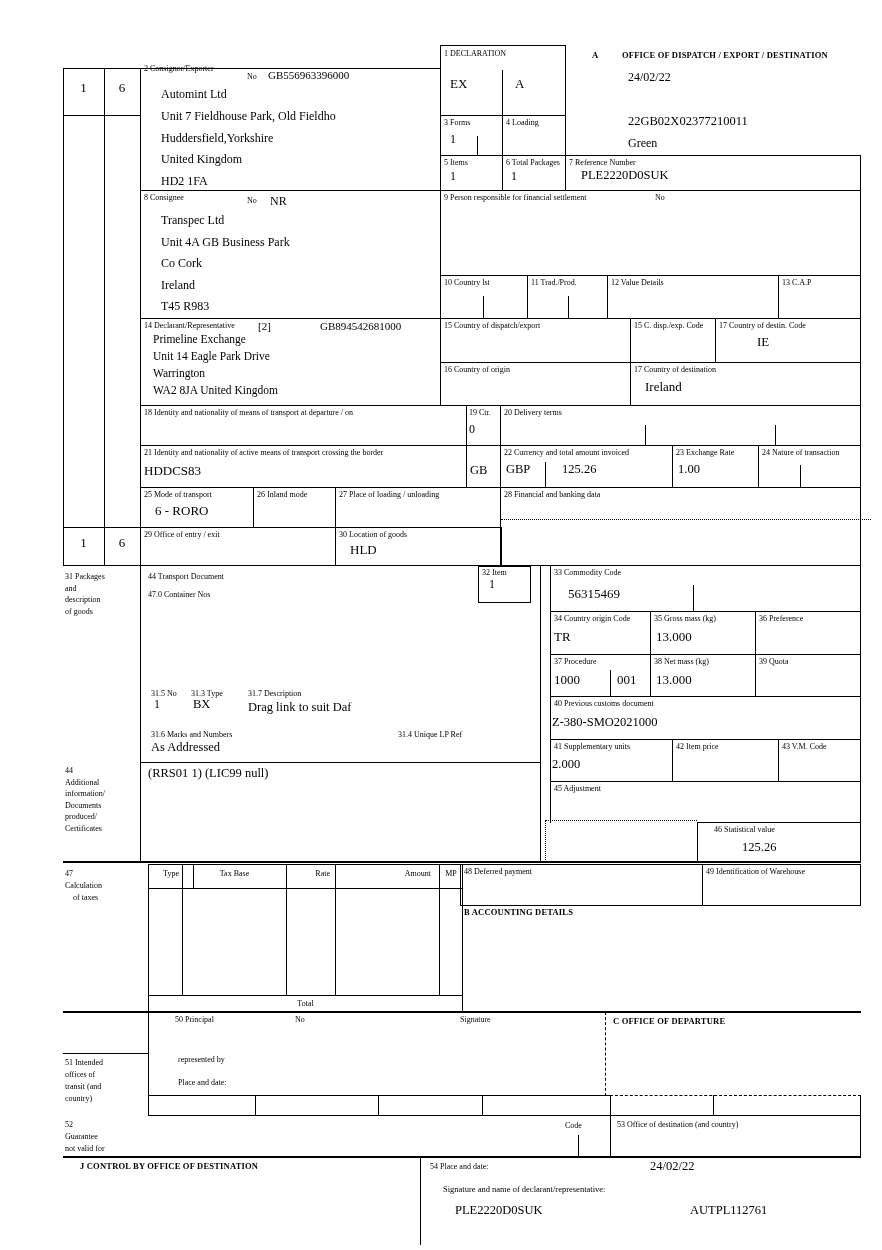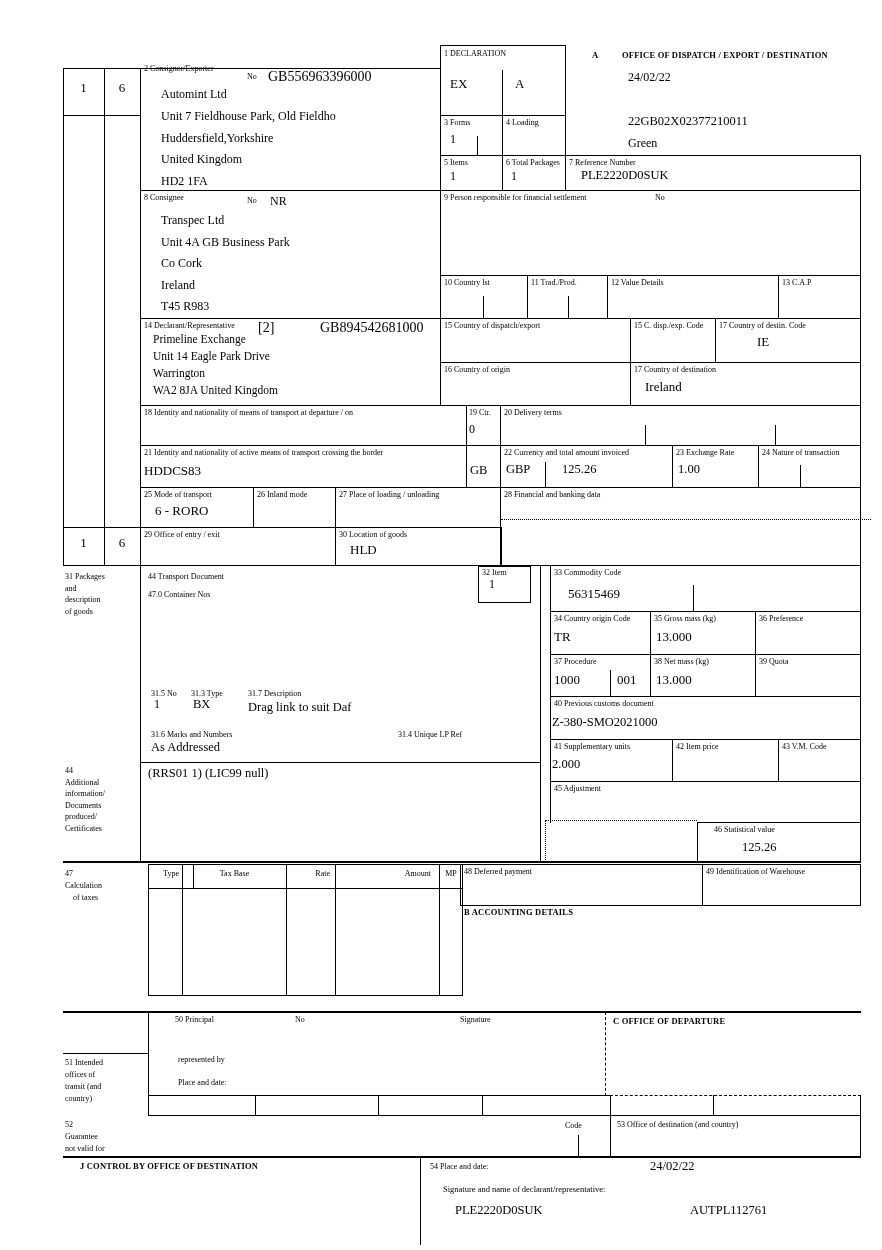--- a/index.html
+++ b/index.html
@@ -6,21 +6,21 @@
   body { background:#ffffff; }
   #form {
     position:relative; width:882px; height:1250px; background:#fff;
     font-family:"Liberation Serif","DejaVu Serif",serif; color:#000;
   }
   .b   { position:absolute; border:1px solid #000; }
   .ln  { position:absolute; background:#000; }
   .lbl { position:absolute; font-size:8px; line-height:1.15; white-space:nowrap; }
   .sec { position:absolute; font-size:8.5px; font-weight:700; white-space:nowrap; letter-spacing:.2px; }
   .val { position:absolute; font-size:12.5px; white-space:nowrap; }
-  .f11 { font-size:14px; } .f12 { font-size:12px; } .f13 { font-size:13px; }
+  .f11 { font-size:11px; } .f12 { font-size:12px; } .f13 { font-size:13px; }
   .addr { position:absolute; font-size:12px; white-space:nowrap; }
   .stack { position:absolute; font-size:8px; line-height:11.5px; white-space:nowrap; }
   .dot  { position:absolute; border-top:1px dotted #000; height:0; }
   .dotv { position:absolute; border-left:1px dotted #000; width:0; }
   .ctr { text-align:center; }
 </style>
 </head>
 <body>
 
 <div id="form">
@@ -250,20 +250,21 @@
   <div class="b lbl ctr" style="left:148px;top:864px;width:46px;height:25px;padding-top:4px">Type</div>
   <div class="b lbl ctr" style="left:182px;top:864px;width:105px;height:25px;padding-top:4px">Tax Base</div>
   <div class="b lbl" style="left:286px;top:864px;width:50px;height:25px;padding-top:4px;text-align:right;padding-right:5px">Rate</div>
   <div class="b lbl" style="left:335px;top:864px;width:105px;height:25px;padding-top:4px;text-align:right;padding-right:8px">Amount</div>
   <div class="b lbl ctr" style="left:439px;top:864px;width:24px;height:25px;padding-top:4px">MP</div>
   <div class="b" style="left:148px;top:888px;width:35px;height:108px"></div>
   <div class="b" style="left:182px;top:888px;width:105px;height:108px"></div>
   <div class="b" style="left:286px;top:888px;width:50px;height:108px"></div>
   <div class="b" style="left:335px;top:888px;width:105px;height:108px"></div>
   <div class="b" style="left:439px;top:888px;width:24px;height:108px"></div>
+  <div class="b lbl ctr" style="left:148px;top:995px;width:315px;height:18px;padding-top:3px">Total</div>
 
   <div class="b" style="left:460px;top:864px;width:243px;height:42px"></div>
   <div class="lbl" style="left:464px;top:867px">48 Deferred payment</div>
   <div class="b" style="left:702px;top:864px;width:159px;height:42px"></div>
   <div class="lbl" style="left:706px;top:867px">49 Identification of Warehouse</div>
   <div class="sec" style="left:464px;top:907px">B ACCOUNTING DETAILS</div>
 
   <div class="ln" style="left:63px;top:1011px;width:798px;height:2px"></div>
   <div class="ln" style="left:148px;top:1012px;width:1px;height:104px"></div>
   <div class="ln" style="left:63px;top:1053px;width:86px;height:1px"></div>

